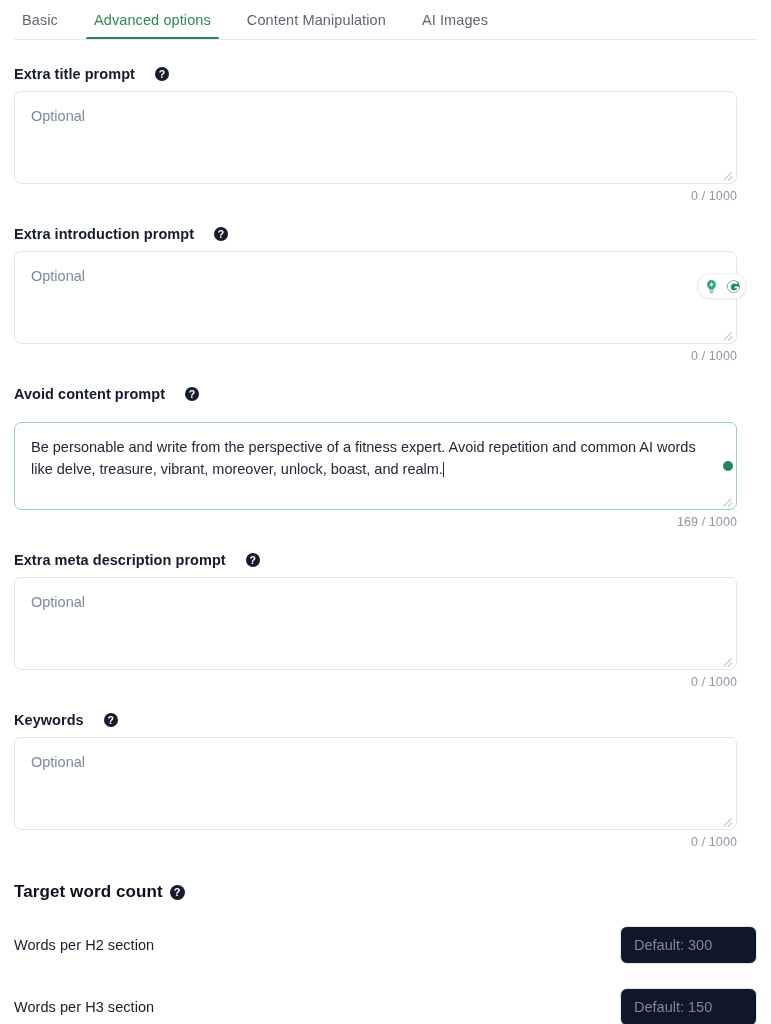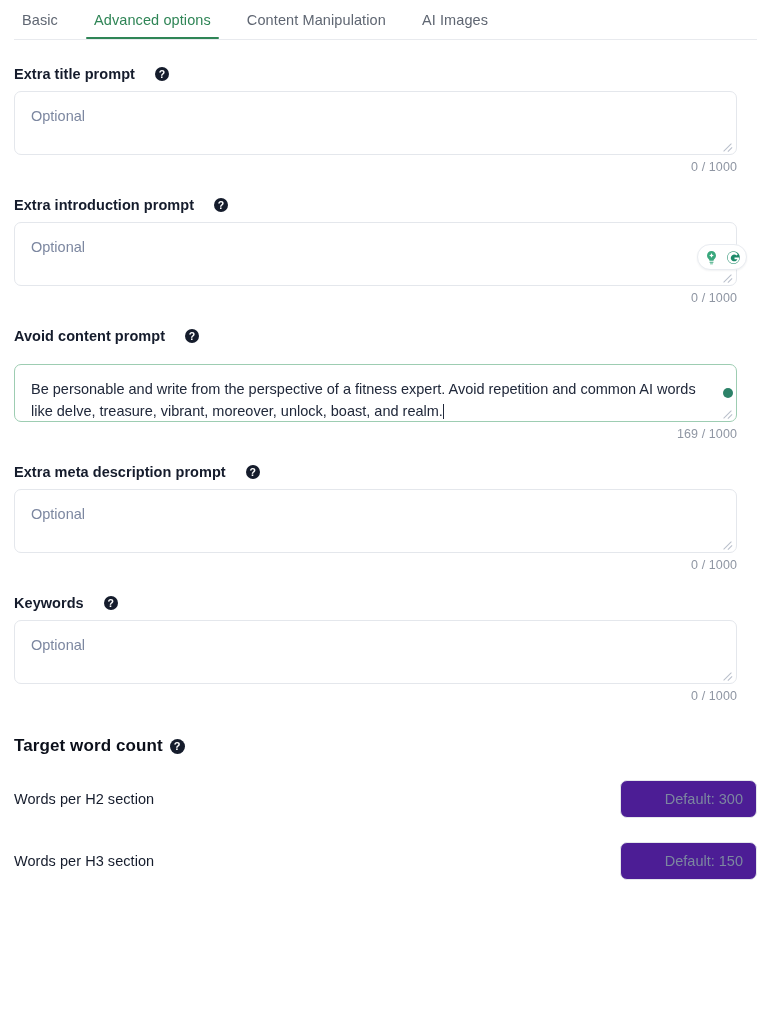--- a/index.html
+++ b/index.html
@@ -108,34 +108,34 @@
   }
   .help-icon span { transform: translateY(-0.5px); }
 
   .ta-wrap {
     position: relative;
   }
 
   .textarea {
     position: relative;
     width: 723px;
-    height: 64px;
+    height: 93px;
     border: 1px solid #e4e7ec;
     border-radius: 7px;
     background: #ffffff;
     padding: 13px 16px;
     font-size: 14.5px;
     color: #7c87a0;
     line-height: 1.55;
     overflow: hidden;
     cursor: text;
   }
   .textarea.focused {
     border-color: #9dcdb2;
-    height: 58px;
+    height: 88px;
     margin-top: 20px;
   }
   .textarea .placeholder {
     color: #7c87a0;
   }
   .textarea .value {
     color: #20283a;
     white-space: normal;
   }
   .caret {
@@ -247,28 +247,27 @@
   .wc-label {
     font-size: 14.5px;
     color: #151c2c;
     letter-spacing: 0.05px;
   }
   .wc-input {
     width: 137px;
     height: 38px;
     border: 1px solid #e4e7ec;
     border-radius: 7px;
-    background: #4c1d95;
+    background: #0f172a;
     display: flex;
     align-items: center;
     padding: 0 13px;
     font-size: 14.5px;
     color: #7c87a0;
     cursor: text;
-    justify-content: flex-end;
   }
 </style>
 </head>
 <body>
 
 <div class="page">
 
   <div class="tabbar">
     <div class="tab">
       <span>Basic</span>

